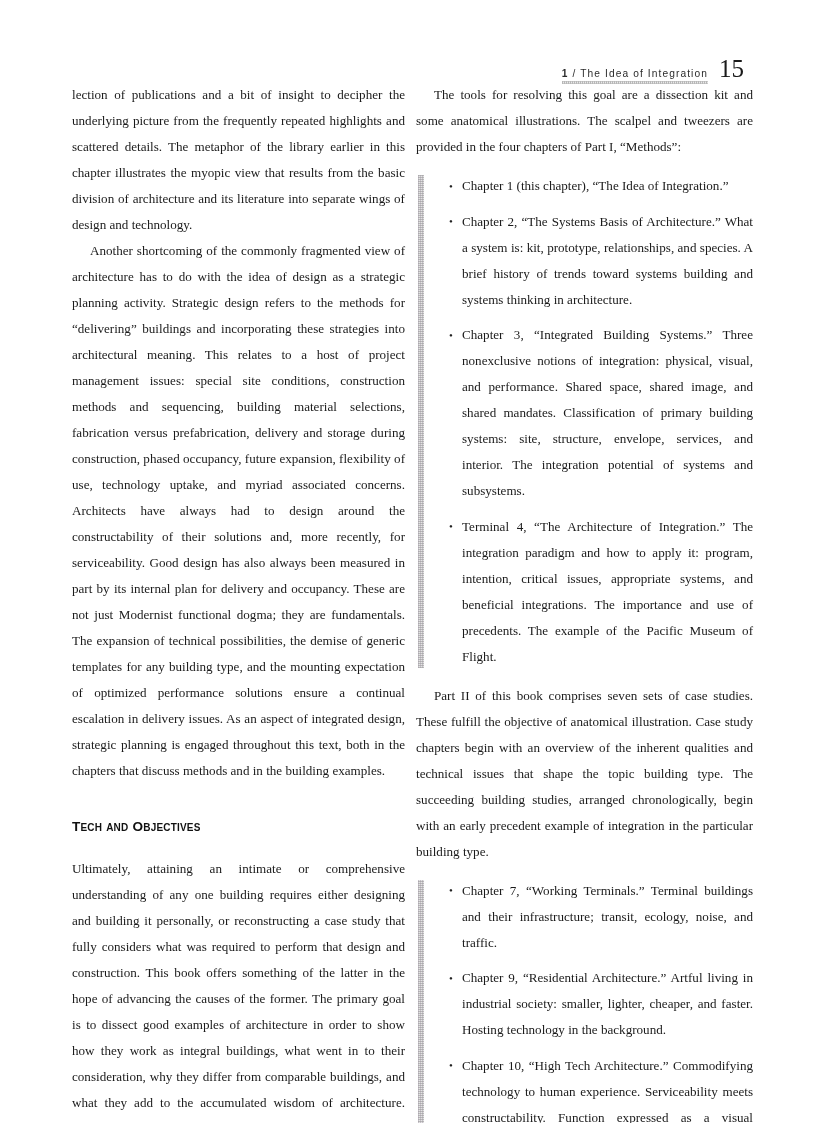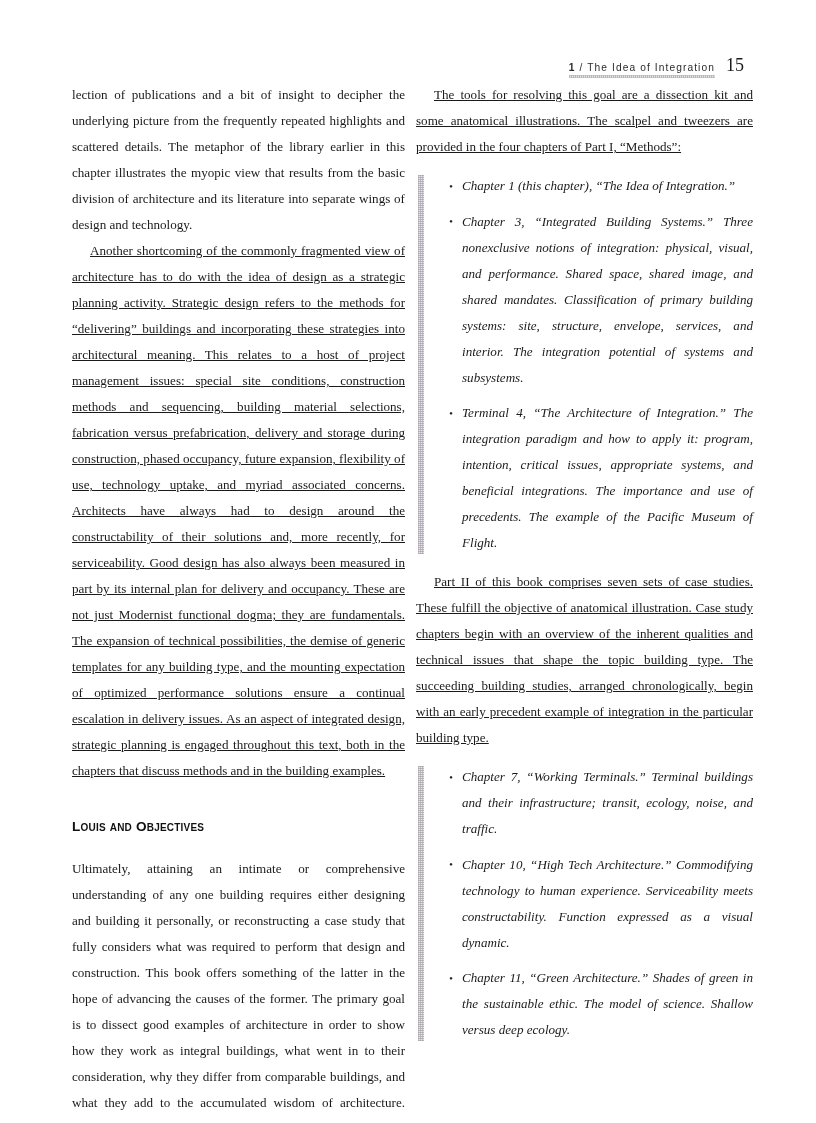--- a/index.html
+++ b/index.html
@@ -56,21 +56,21 @@
         #b4b4b4 0px, #b4b4b4 1px,
         rgba(255,255,255,0) 1px, rgba(255,255,255,0) 2px),
       repeating-linear-gradient(0deg,
         #c8c8c8 0px, #c8c8c8 1px,
         rgba(255,255,255,0) 1px, rgba(255,255,255,0) 2px);
     background-color: #e8e8e8;
     opacity: .95;
   }
   .rh-page {
     font-family: "Liberation Serif", "DejaVu Serif", serif;
-    font-size: 18px;
+    font-size: 25px;
     color: #1a1a1a;
     margin-left: 11px;
     line-height: 1;
   }
 
   
   .col {
     position: absolute;
     top: 82px;
     width: 333px;
@@ -82,21 +82,20 @@
     word-spacing: 0px;
   }
   .col-left  { left: 72px; }
   .col-right { left: 416px; width: 337px; }
 
   p {
     margin: 0;
   }
   p.indent {
     text-indent: 18px;
-    text-decoration: underline;
   }
 
   
   .section-heading {
     font-family: "Liberation Sans", "DejaVu Sans", sans-serif;
     font-weight: bold;
     font-size: 13.6px;
     font-variant: small-caps;
     letter-spacing: .2px;
     color: #111;
@@ -104,21 +103,20 @@
     margin-bottom: 16px;
     text-align: left;
   }
 
   
   .bullet-block {
     position: relative;
     margin-top: 13px;
     margin-bottom: 13px;
     padding-left: 33px;
-    font-style: italic;
   }
   .bullet-rule {
     position: absolute;
     left: 2px;
     top: 2px;
     bottom: 2px;
     width: 6px;
     background-color: #e4e4e4;
     background-image:
       repeating-linear-gradient(0deg,
@@ -160,41 +158,43 @@
     <span class="rh-title-wrap">
       <span class="rh-title"><span class="rh-chapnum">1</span> <span>/</span> <span>The Idea of Integration</span></span>
       <span class="rh-rule"></span>
     </span>
     <span class="rh-page">15</span>
   </div>
 
   <div class="col col-left">
     <p>lection of publications and a bit of insight to decipher the underlying picture from the frequently repeated highlights and scattered details. The metaphor of the library earlier in this chapter illustrates the myopic view that results from the basic division of architecture and its literature into separate wings of design and technology.</p>
     <p class="indent">Another shortcoming of the commonly fragmented view of architecture has to do with the idea of design as a strategic planning activity. Strategic design refers to the methods for “delivering” buildings and incorporating these strategies into architectural meaning. This relates to a host of project management issues: special site conditions, construction methods and sequencing, building material selections, fabrication versus prefabrication, delivery and storage during construction, phased occupancy, future expansion, flexibility of use, technology uptake, and myriad associated concerns. Architects have always had to design around the constructability of their solutions and, more recently, for serviceability. Good design has also always been measured in part by its internal plan for delivery and occupancy. These are not just Modernist functional dogma; they are fundamentals. The expansion of technical possibilities, the demise of generic templates for any building type, and the mounting expectation of optimized performance solutions ensure a continual escalation in delivery issues. As an aspect of integrated design, strategic planning is engaged throughout this text, both in the chapters that discuss methods and in the building examples.</p>
-    <h2 class="section-heading">Louis and Objectives</h2>
+    <h2 class="section-heading">Tech and Objectives</h2>
     <p>Ultimately, attaining an intimate or comprehensive understanding of any one building requires either designing and building it personally, or reconstructing a case study that fully considers what was required to perform that design and construction. This book offers something of the latter in the hope of advancing the causes of the former. The primary goal is to dissect good examples of architecture in order to show how they work as integral buildings, what went in to their consideration, why they differ from comparable buildings, and what they add to the accumulated wisdom of architecture. Working with good examples saves the overhead of iteration that design from scratch requires; there is no need to retrace anything but the fruitful decisions. It also avoids the necessity of extensive technical research — much easier to examine a difficult or novel problem that has already been splendidly solved. Presumably, the outcome of these analytical exercises will be an enhanced ability to synthesize a personally considered design process from first principles.</p>
   </div>
 
   <div class="col col-right">
     <p class="indent">The tools for resolving this goal are a dissection kit and some anatomical illustrations. The scalpel and tweezers are provided in the four chapters of Part I, “Methods”:</p>
 
     <div class="bullet-block">
       <span class="bullet-rule"></span>
       <ul class="chapter-list">
         <li>Chapter 1 (this chapter), “The Idea of Integration.”</li>
+        <li>Chapter 2, “The Systems Basis of Architecture.” What a system is: kit, prototype, relationships, and species. A brief history of trends toward systems building and systems thinking in architecture.</li>
         <li>Chapter 3, “Integrated Building Systems.” Three nonexclusive notions of integration: physical, visual, and performance. Shared space, shared image, and shared mandates. Classification of primary building systems: site, structure, envelope, services, and interior. The integration potential of systems and subsystems.</li>
         <li>Terminal 4, “The Architecture of Integration.” The integration paradigm and how to apply it: program, intention, critical issues, appropriate systems, and beneficial integrations. The importance and use of precedents. The example of the Pacific Museum of Flight.</li>
       </ul>
     </div>
 
     <p class="indent">Part II of this book comprises seven sets of case studies. These fulfill the objective of anatomical illustration. Case study chapters begin with an overview of the inherent qualities and technical issues that shape the topic building type. The succeeding building studies, arranged chronologically, begin with an early precedent example of integration in the particular building type.</p>
 
     <div class="bullet-block">
       <span class="bullet-rule"></span>
       <ul class="chapter-list">
         <li>Chapter 7, “Working Terminals.” Terminal buildings and their infrastructure; transit, ecology, noise, and traffic.</li>
+        <li>Chapter 9, “Residential Architecture.” Artful living in industrial society: smaller, lighter, cheaper, and faster. Hosting technology in the background.</li>
         <li>Chapter 10, “High Tech Architecture.” Commodifying technology to human experience. Serviceability meets constructability. Function expressed as a visual dynamic.</li>
         <li>Chapter 11, “Green Architecture.” Shades of green in the sustainable ethic. The model of science. Shallow versus deep ecology.</li>
       </ul>
     </div>
   </div>
 
 </div>
 
 </body></html>

